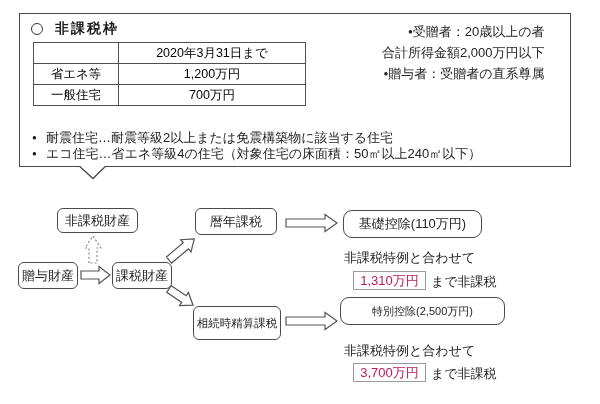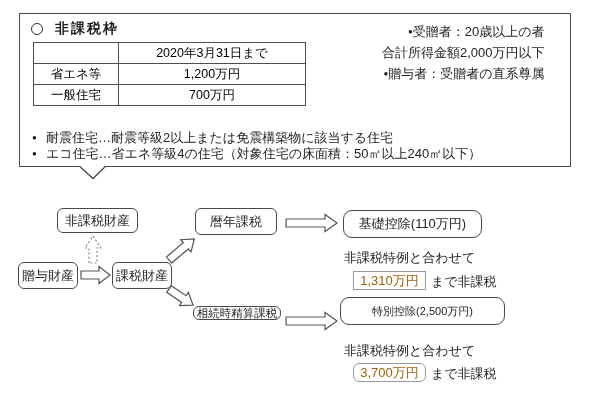--- a/index.html
+++ b/index.html
@@ -46,21 +46,21 @@
     position:absolute; box-sizing:border-box; background:#fff;
     border:1.4px solid #4a4a4a; border-radius:6px;
     display:flex; align-items:center; justify-content:center;
     font-size:13px; color:#242424; white-space:nowrap;
   }
   .node.big { border-radius:9px; }
   .amount-box {
     position:absolute; box-sizing:border-box; background:#fff;
     border:1px solid #9a9a9a;
     display:flex; align-items:center; justify-content:center;
-    font-size:13px; color:#a16207; white-space:nowrap;
+    font-size:13px; color:#be185d; white-space:nowrap;
   }
   .note-label { position:absolute; font-size:13px; color:#242424; white-space:nowrap; }
 </style>
 </head>
 <body>
 
 <div class="stage">
 
   <div class="abs info-box">
 
@@ -119,27 +119,27 @@
   </svg>
 
   <div class="node" style="left:57px; top:208px; width:81px; height:25px;">非課税財産</div>
 
   <div class="node" style="left:18px; top:262px; width:60px; height:27px;">贈与財産</div>
 
   <div class="node" style="left:112px; top:262px; width:60px; height:27px;">課税財産</div>
 
   <div class="node" style="left:195px; top:208px; width:82px; height:27px;">暦年課税</div>
 
-  <div class="node" style="left:193px; top:306px; width:88px; height:14px; font-size:11.5px;font-family:Liberation Mono, monospace;">相続時精算課税</div>
+  <div class="node" style="left:193px; top:306px; width:88px; height:34px; font-size:11.5px;font-family:Liberation Mono, monospace;">相続時精算課税</div>
 
   <div class="node big" style="left:343px; top:210px; width:139px; height:28px;">基礎控除(110万円)</div>
 
   <div class="node big" style="left:340px; top:297px; width:165px; height:28px; font-size:11px;">特別控除(2,500万円)</div>
 
   <div class="note-label" style="left:344px; top:249px;">非課税特例と合わせて</div>
   <div class="amount-box" style="left:353px; top:271px; width:73px; height:19px;">1,310万円</div>
   <div class="note-label" style="left:431px; top:273px;">まで非課税</div>
 
   <div class="note-label" style="left:344px; top:342px;">非課税特例と合わせて</div>
-  <div class="amount-box" style="left:353px; top:363px; width:73px; height:19px;border-radius:6px;">3,700万円</div>
+  <div class="amount-box" style="left:353px; top:363px; width:73px; height:19px;">3,700万円</div>
   <div class="note-label" style="left:431px; top:365px;">まで非課税</div>
 
 </div>
 
 </body></html>

